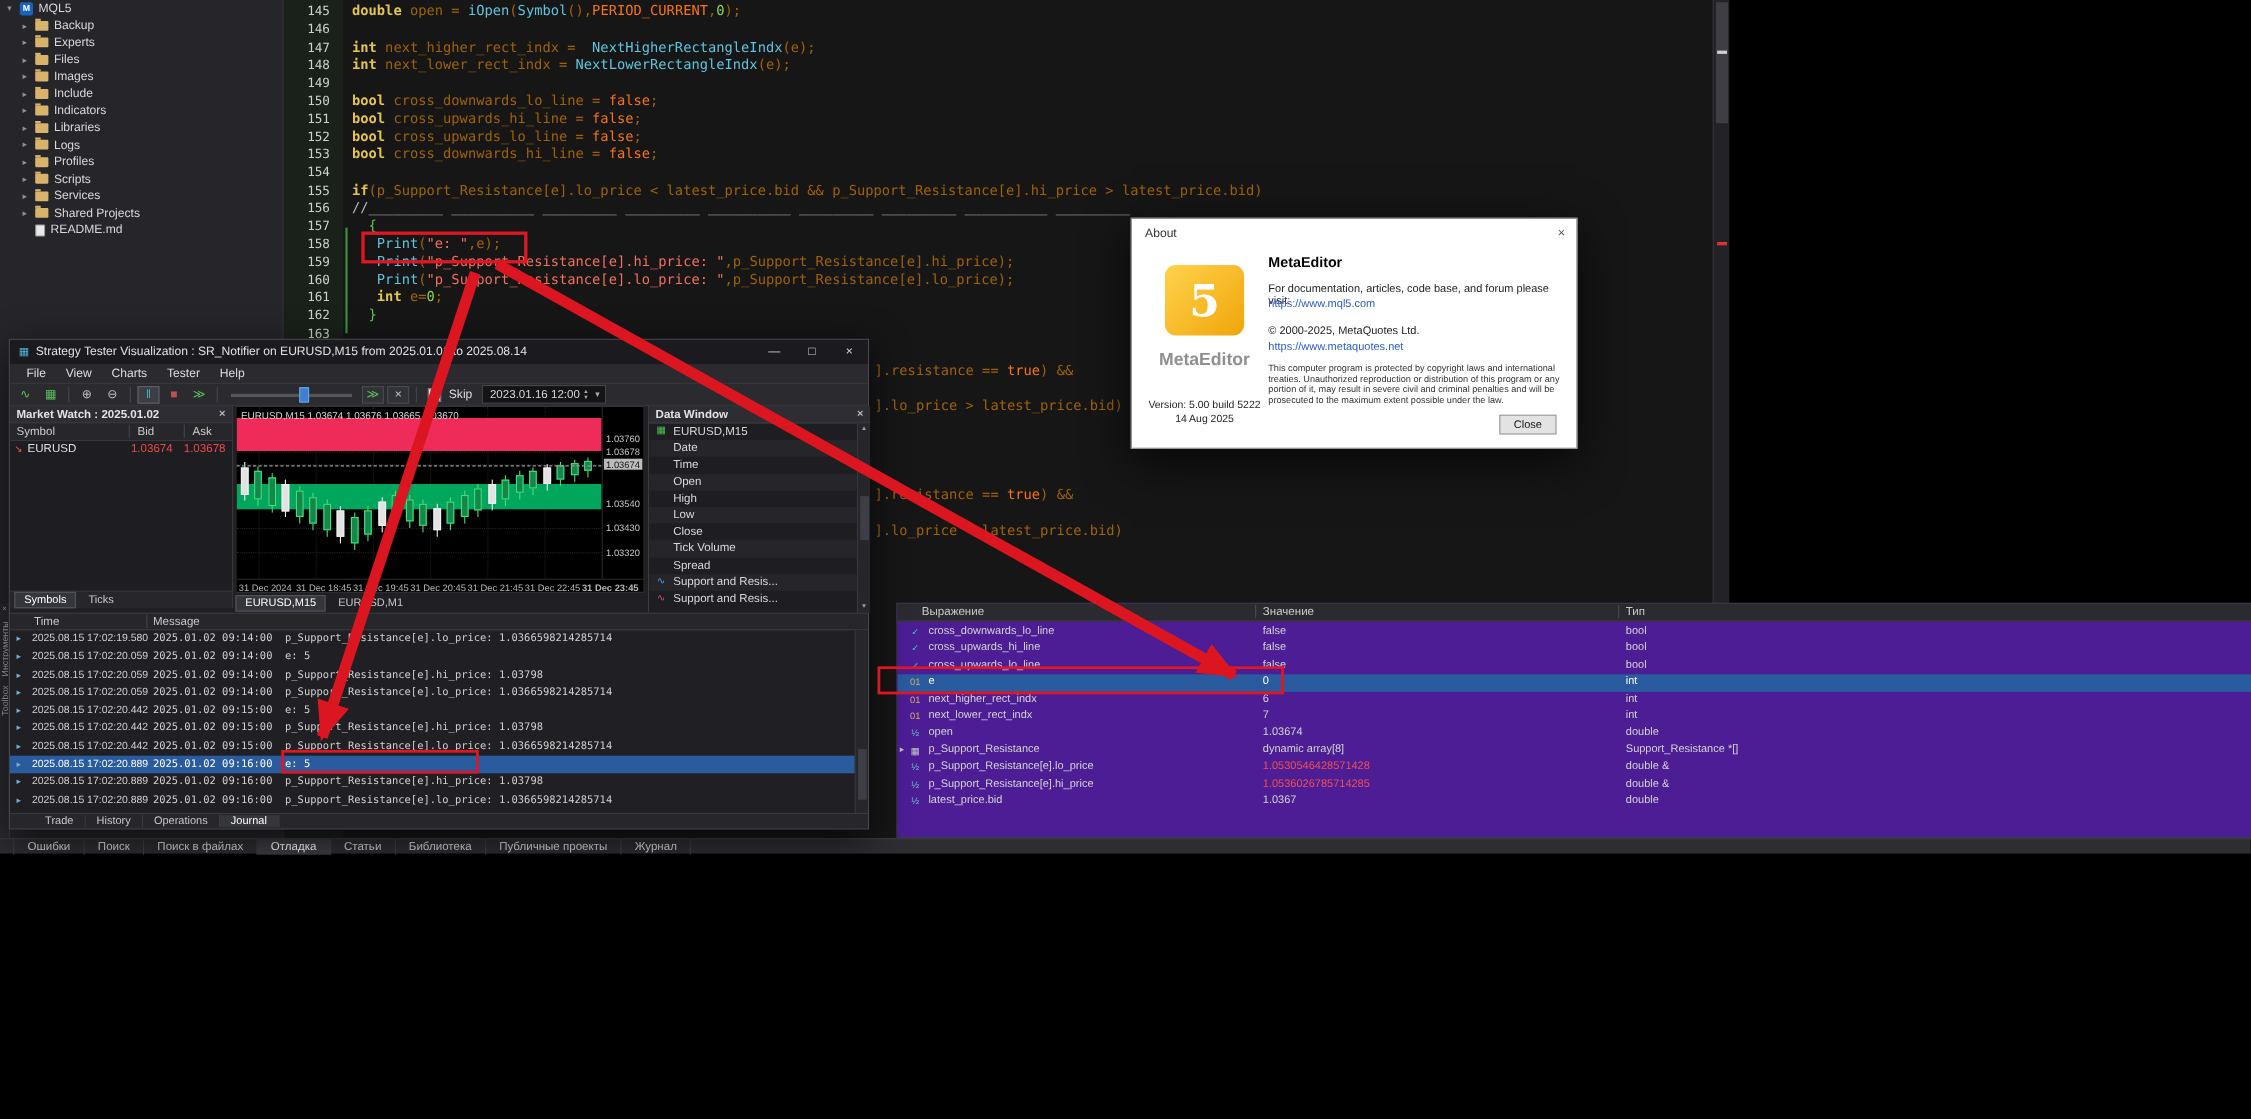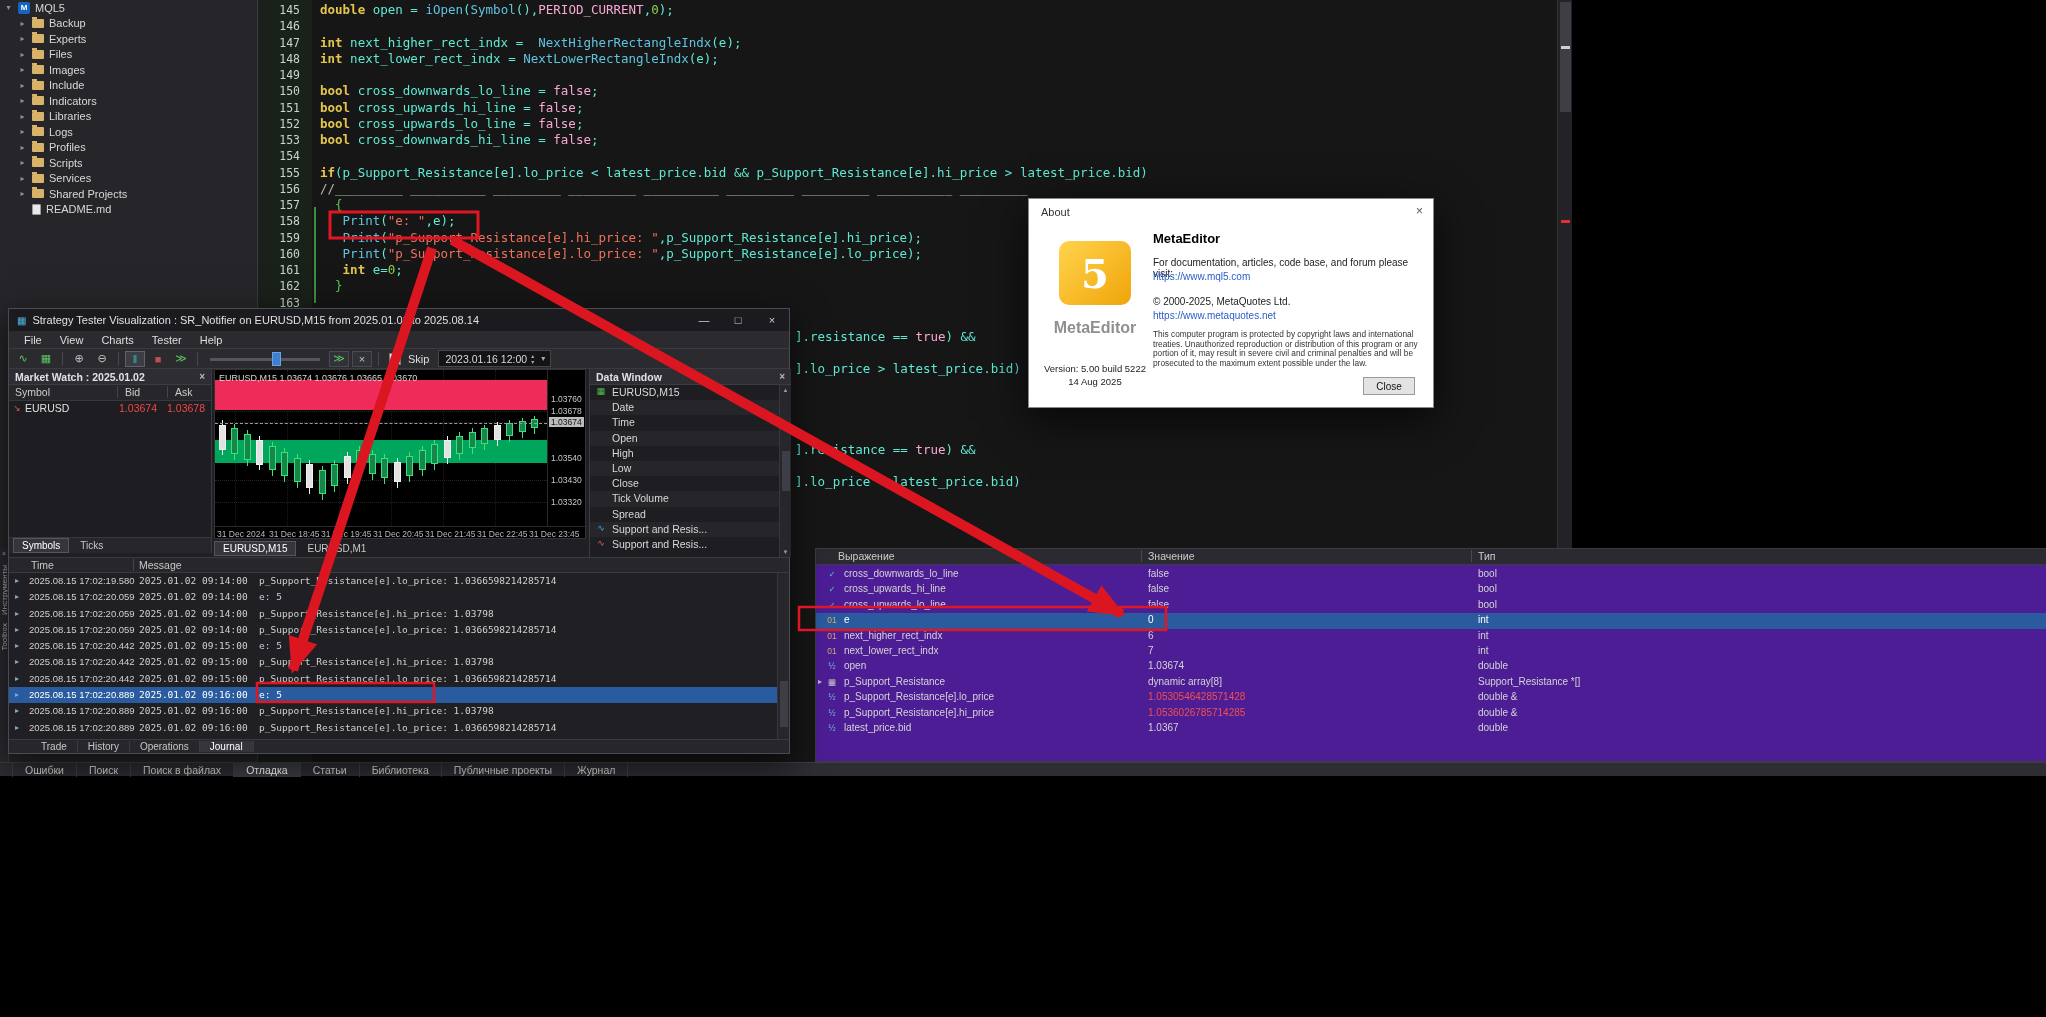--- a/index.html
+++ b/index.html
@@ -21,25 +21,25 @@
 #gutter{position:absolute;left:0;top:0;width:54px;height:100%;background:#1a201a;padding-top:2px}
 .ln{height:16.25px;font:11.5px/16.25px "DejaVu Sans Mono",monospace;color:#c6d6c6;text-align:right;padding-right:12px}
 #fold-line{position:absolute;left:56px;top:207px;width:2px;height:96px;background:#3f8f3f}
 #code-lines{position:absolute;left:62px;top:2px}
 .code-line{height:16.25px;font:12.5px/16.25px "DejaVu Sans Mono",monospace;white-space:pre}
 #code-frags{position:absolute;inset:0}
 #code-frags .code-line{position:absolute;left:537px}
 .tok-k{color:#e5c54b;font-weight:bold}
 .tok-f{color:#5ec5e0}
 .tok-s{color:#f2715c}
-.tok-c{color:#f9a8d4}
+.tok-c{color:#f97316}
 .tok-n{color:#8ad24f}
 .tok-b{color:#5bc84f}
 .tok-m{color:#b8b8b8}
-.tok-d{color:#5eead4}
+.tok-d{color:#a16207}
 #ed-scroll{position:absolute;right:0;top:0;width:15px;height:762px;background:#232327;border-left:1px solid #333}
 #ed-thumb{position:absolute;left:2px;top:2px;width:11px;height:110px;background:#3e3e44}
 .ed-mark{position:absolute;left:3px;width:9px;height:3px}
 
 
 #tester{position:absolute;left:8px;top:308px;width:782px;height:446px;background:#202024;border:1px solid #4a4a52;box-shadow:0 10px 34px rgba(0,0,0,.65);z-index:20}
 #t-titlebar{position:absolute;left:0;top:0;right:0;height:22px;background:#1b1b1f;display:flex;align-items:center;padding-left:8px;gap:6px}
 #t-ic{color:#4fb3d9;font-size:10px}
 #t-title{font-size:11px;color:#e0e0e0;white-space:nowrap}
 .t-ctl{position:absolute;top:0;width:34px;height:22px;display:flex;align-items:center;justify-content:center;color:#cfcfcf;font-size:11px}
@@ -451,21 +451,21 @@
           <div class="pl" style="top: 105px;">1.03430</div>
           <div class="pl" style="top: 127px;">1.03320</div>
         </div>
       <div id="chart-axis">
           <span class="tl" style="left: 2px;">31 Dec 2024</span>
           <span class="tl" style="left: 54px;">31 Dec 18:45</span>
           <span class="tl" style="left: 106px;">31 Dec 19:45</span>
           <span class="tl" style="left: 158px;">31 Dec 20:45</span>
           <span class="tl" style="left: 210px;">31 Dec 21:45</span>
           <span class="tl" style="left: 262px;">31 Dec 22:45</span>
-          <span class="tl" style="left: 314px;">31 Dec 23:45</span>
+          <span class="tl" style="left: 314px; font-weight: bold;">31 Dec 23:45</span>
         </div>
     </div>
     <div id="chart-tabs">
         <span class="ptab active">EURUSD,M15</span>
         <span class="ptab">EURUSD,M1</span>
       </div>
 
     <div id="dw">
       <div class="phead">
         <span>Data Window</span>

